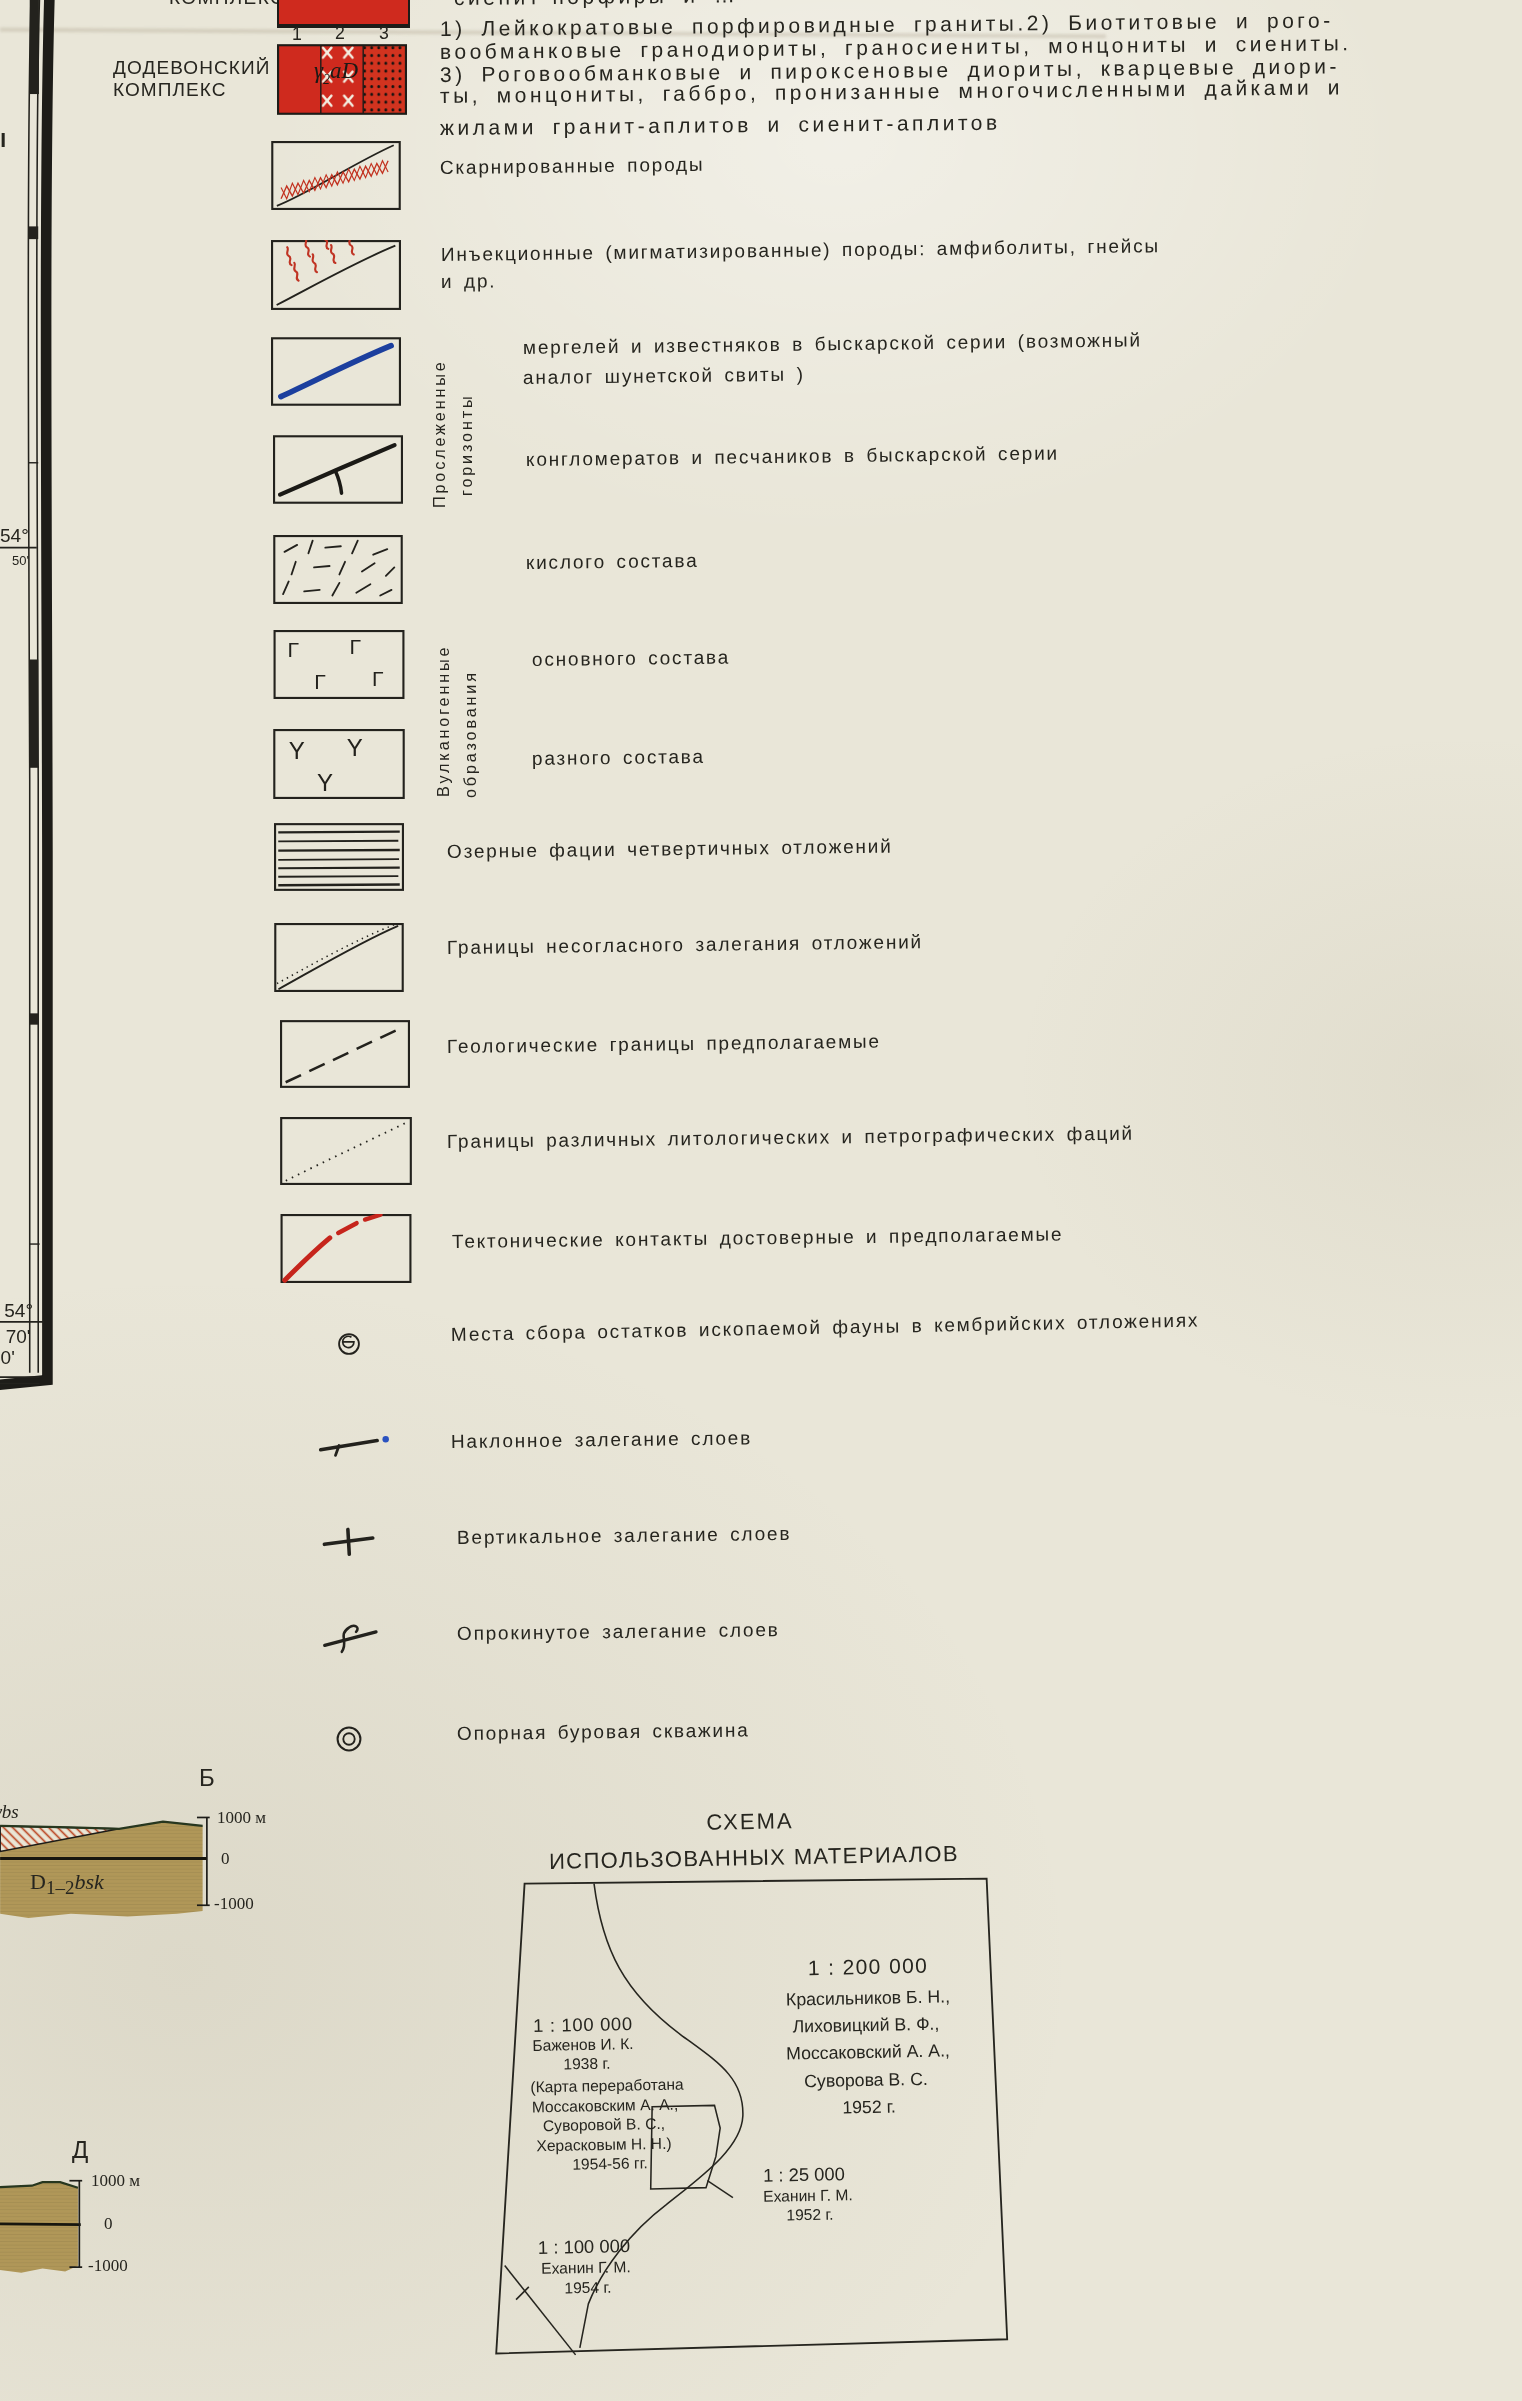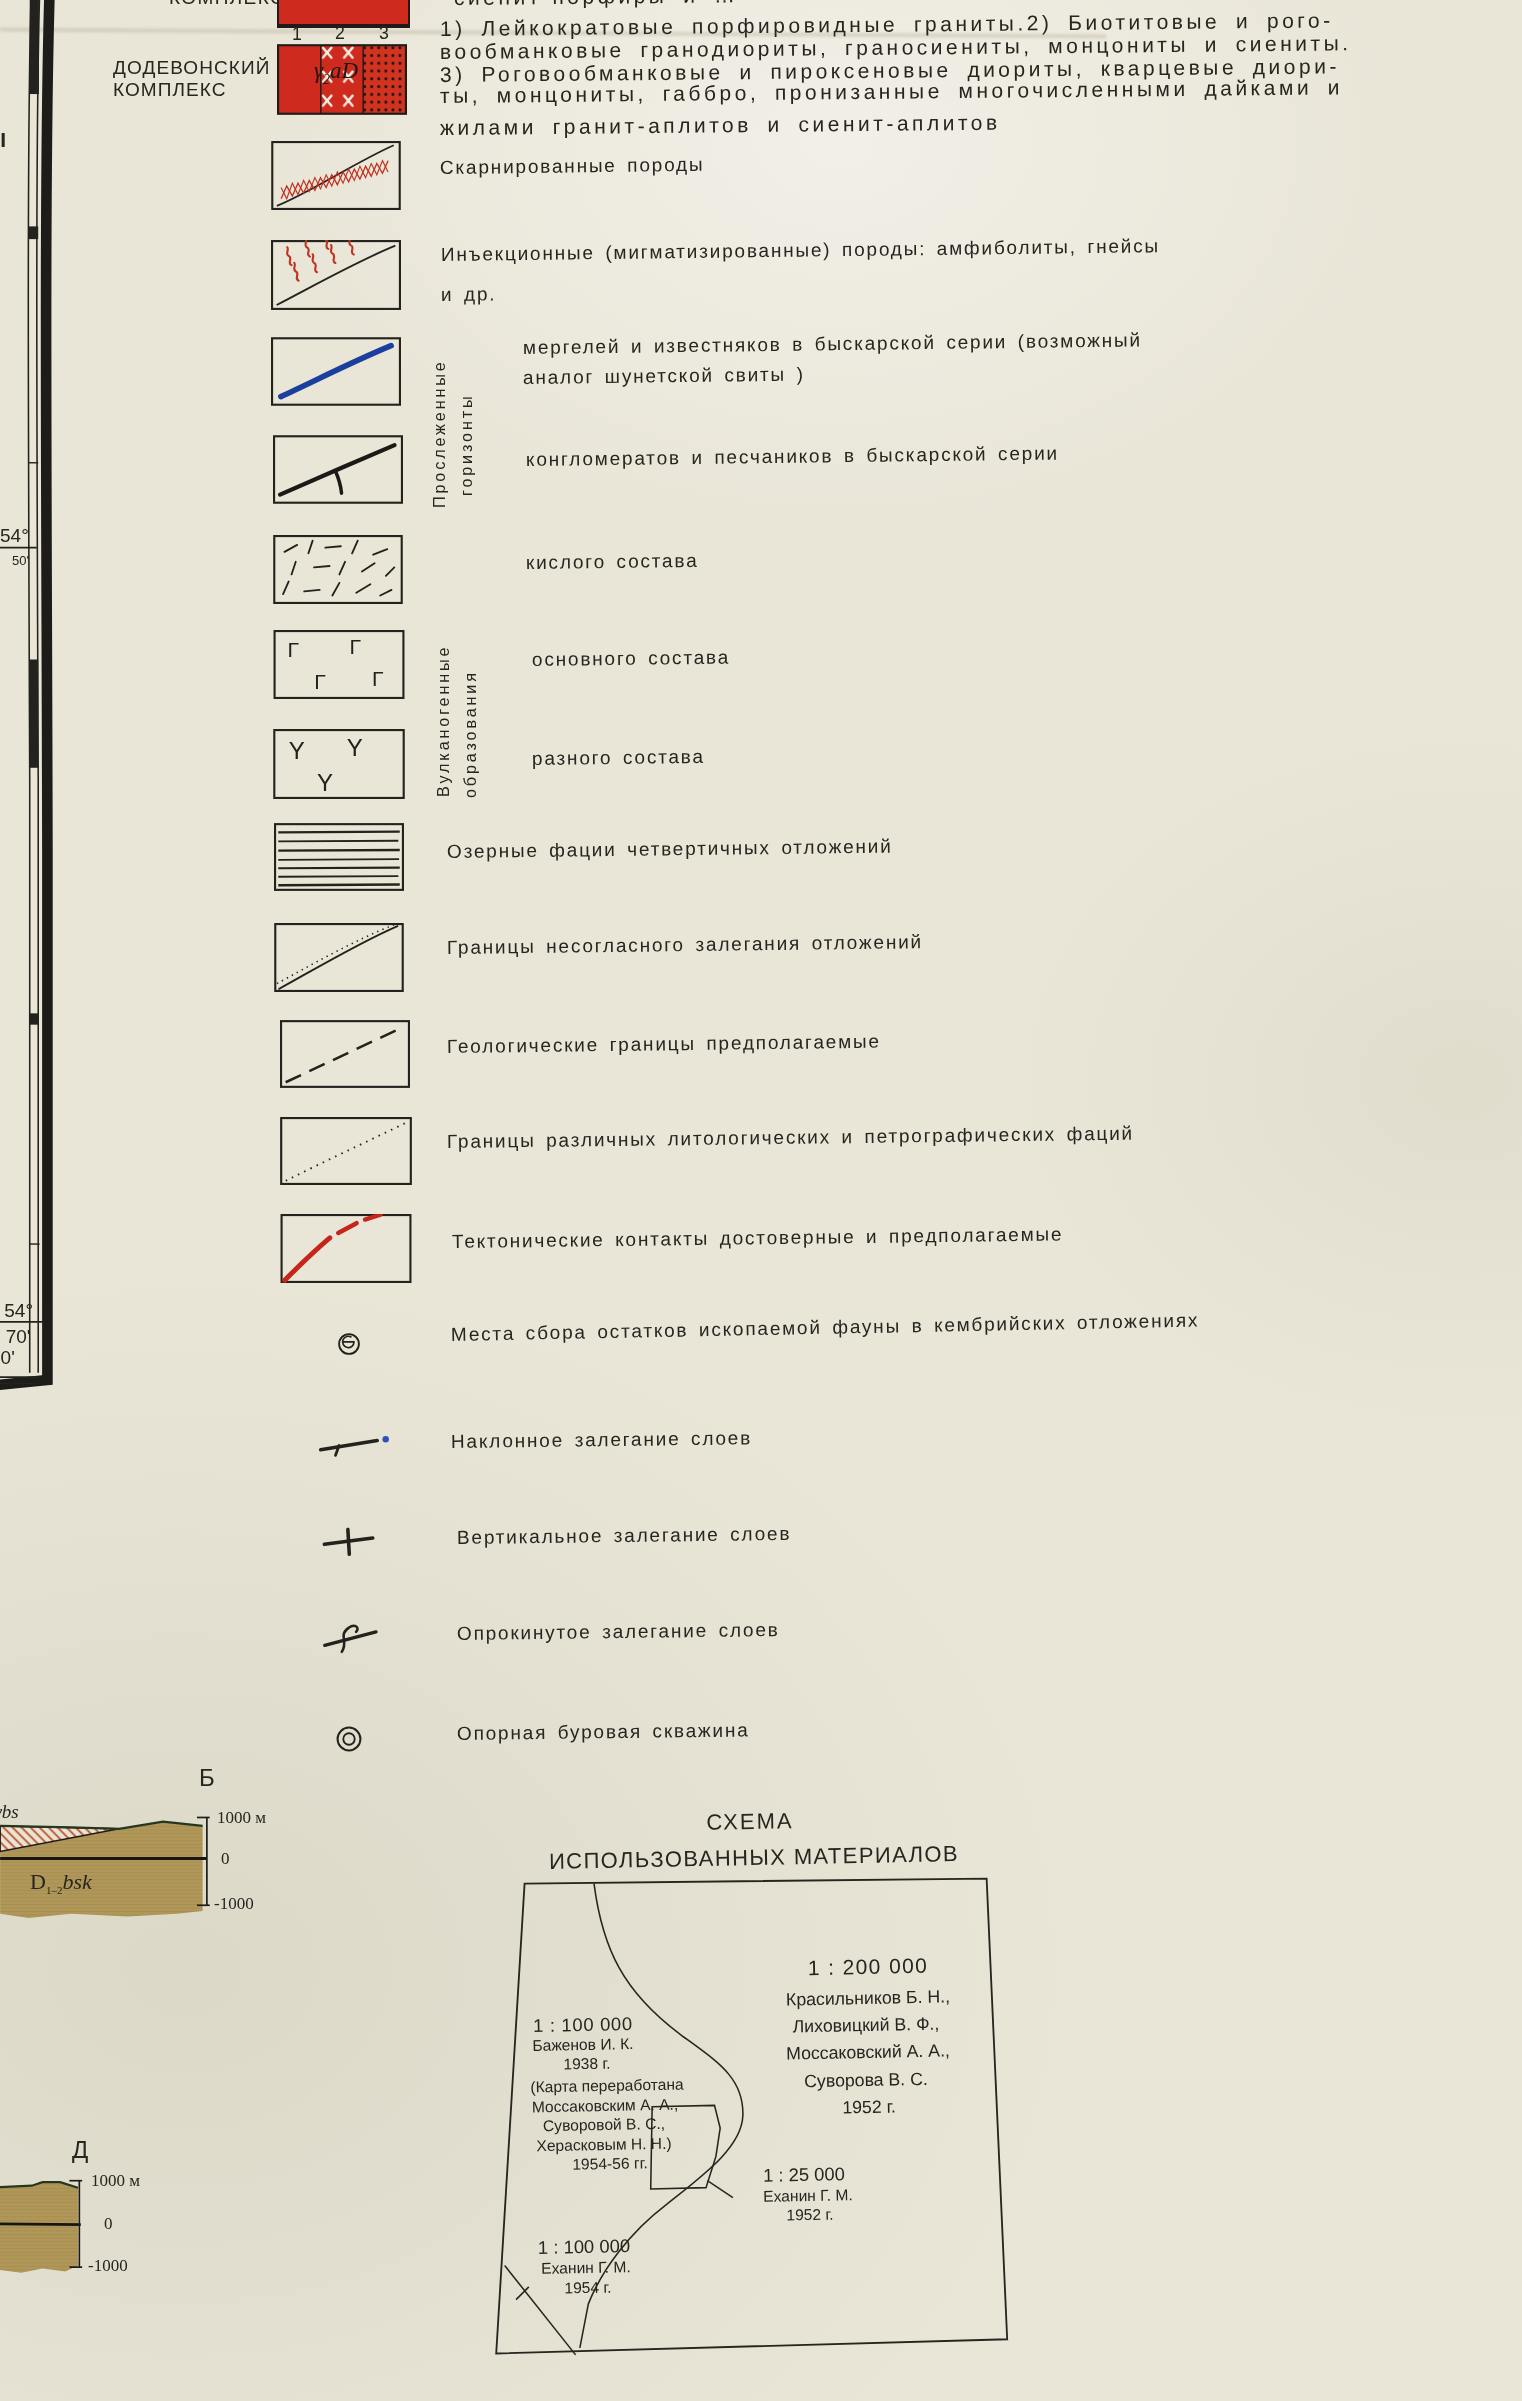--- a/index.html
+++ b/index.html
@@ -227,21 +227,21 @@
     <path d="M32,46 C42,31 26,23 42,12 C50,6 58,12 52,18" fill="none" stroke="#23221d" stroke-width="3.6" stroke-linecap="round"></path>
   </svg>
 
   <svg class="abs" style="left:329px;top:1719px;" width="40" height="40" viewBox="0 0 56 56">
     <circle cx="28" cy="28" r="16" fill="none" stroke="#23221d" stroke-width="2.8"></circle>
     <circle cx="28" cy="28" r="8" fill="none" stroke="#23221d" stroke-width="2.6"></circle>
   </svg>
 
   <div class="t lbl" style="left:440px;top:157px;">Скарнированные породы</div>
   <div class="t lbl" style="left:441px;top:244px;">Инъекционные (мигматизированные) породы: амфиболиты, гнейсы</div>
-  <div class="t lbl" style="left:441px;top:284px;text-align:center;">и др.</div>
+  <div class="t lbl" style="left:441px;top:271px;text-align:center;">и др.</div>
   <div class="t lbl" style="left:523px;top:337px;">мергелей и известняков в быскарской серии (возможный</div>
   <div class="t lbl" style="left:523px;top:367px;">аналог шунетской свиты )</div>
   <div class="t lbl" style="left:526px;top:449px;">конгломератов и песчаников в быскарской серии</div>
   <div class="t lbl" style="left:526px;top:552px;">кислого состава</div>
   <div class="t lbl" style="left:532px;top:649px;">основного состава</div>
   <div class="t lbl" style="left:532px;top:748px;">разного состава</div>
   <div class="t lbl" style="left:447px;top:841px;">Озерные фации четвертичных отложений</div>
   <div class="t lbl" style="left:447px;top:937px;">Границы несогласного залегания отложений</div>
   <div class="t lbl" style="left:447px;top:1036px;">Геологические границы предполагаемые</div>
   <div class="t lbl" style="left:447px;top:1131px;">Границы различных литологических и петрографических фаций</div>
@@ -274,21 +274,21 @@
     <polygon points="0,96 168,100 0,132" fill="url(#redhatch)" stroke="#1d1c18" stroke-width="2.2"></polygon>
     <polyline points="0,96 100,98 168,100 230,90 286,96" fill="none" stroke="#27371f" stroke-width="3.2"></polyline>
     <line x1="0" y1="142" x2="292" y2="142" stroke="#17160f" stroke-width="4"></line>
     <g stroke="#1d1c18" stroke-width="2.4">
       <line x1="292" y1="84" x2="292" y2="208"></line>
       <line x1="278" y1="84" x2="296" y2="84"></line>
         <line x1="278" y1="208" x2="296" y2="208"></line>
     </g>
   </svg>
   <div class="t ser" style="left:30px;top:1869px;font-size:22px;">
-    <span>D</span><sub style="font-size:11px;">1–2</sub><i>bsk</i>
+    <span>D</span><sub style="font-size:19px;">1–2</sub><i>bsk</i>
   </div>
   <div class="t ser" style="left:217px;top:1808px;font-size:17px;">1000 м</div>
   <div class="t ser" style="left:221px;top:1849px;font-size:17px;">0</div>
   <div class="t ser" style="left:214px;top:1894px;font-size:17px;">-1000</div>
 
   <div class="t" style="left:72px;top:2136px;font-size:24px;">Д</div>
   <svg class="abs" style="left:0;top:2155px;" width="170" height="135" viewBox="0 0 240 190">
     <polygon points="0,45 45,43 60,38 85,38 110,46 110,156 92,164 60,160 30,166 0,162" fill="url(#strat)"></polygon>
     <polyline points="0,45 45,43 60,38 85,38 110,46" fill="none" stroke="#27371f" stroke-width="3"></polyline>
     <line x1="0" y1="97" x2="114" y2="98" stroke="#17160f" stroke-width="4"></line>

